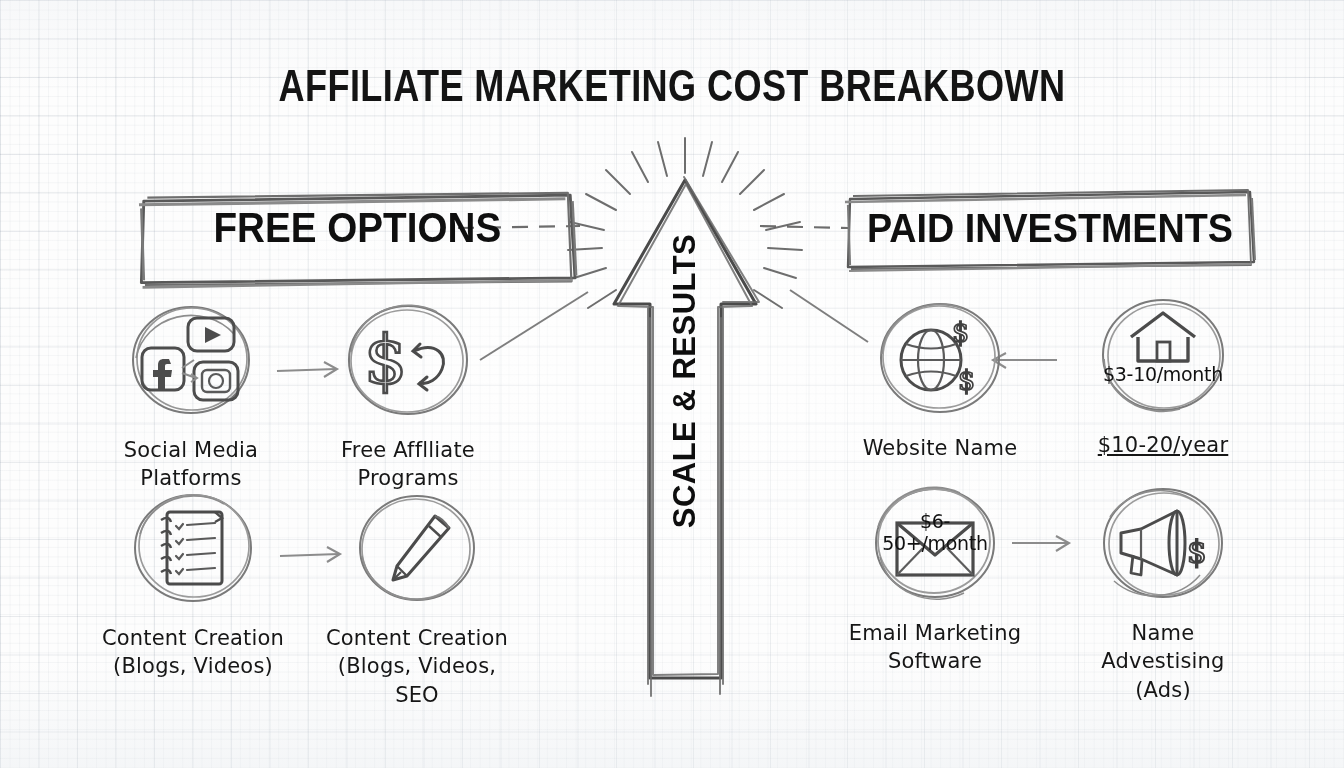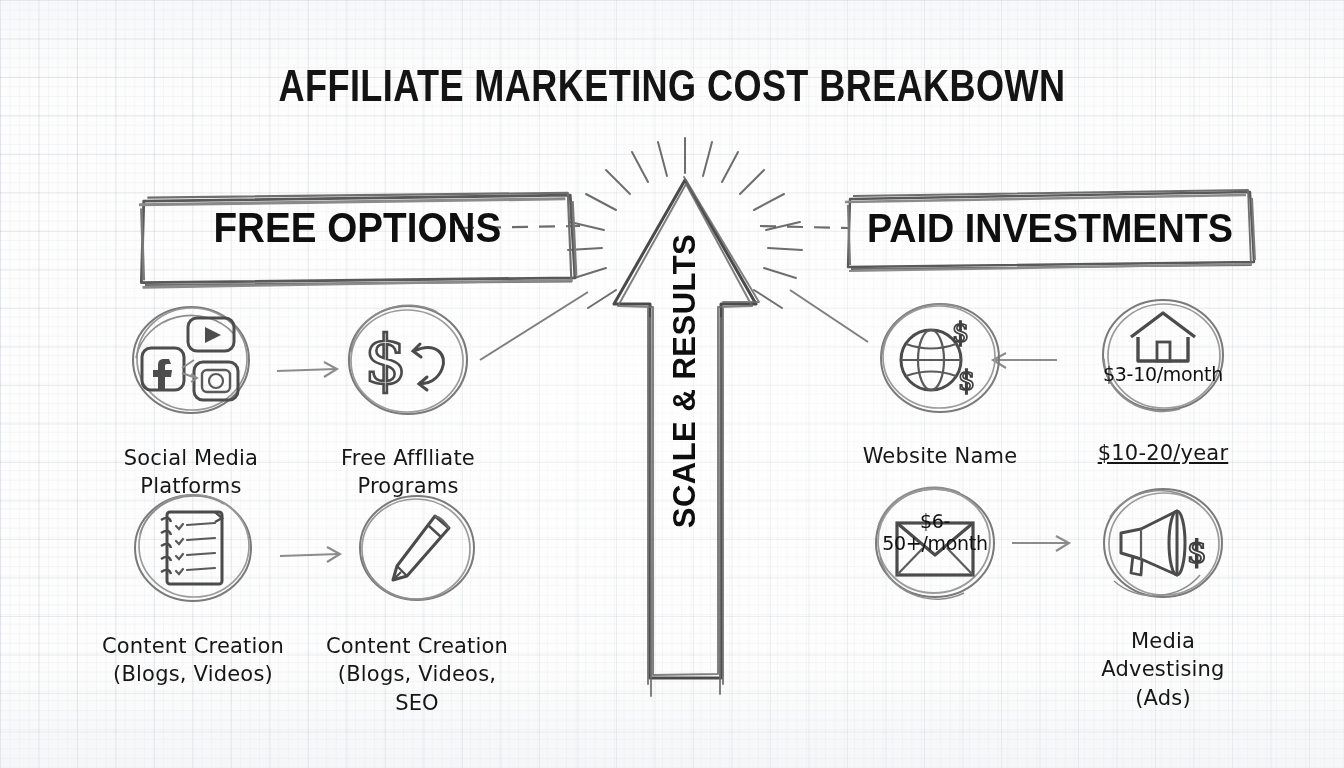--- a/index.html
+++ b/index.html
@@ -85,21 +85,21 @@
   }
   .node .circle-wrap svg.ring { position: absolute; inset: 0; overflow: visible; }
   .node .glyph {
     position: absolute;
     inset: 0;
     display: flex;
     align-items: center;
     justify-content: center;
   }
   .node .node-label {
-    margin-top: 24px;
+    margin-top: 16px;
     font-family: "DejaVu Sans", sans-serif;
     font-size: 21px;
     line-height: 1.35;
     color: #161616;
     letter-spacing: 0.2px;
   }
   .badge-text {
     position: absolute;
     width: 100%;
     text-align: center;
@@ -392,37 +392,39 @@
       <div class="glyph" style="padding-top:12px;">
         <svg width="86" height="64" viewBox="0 0 86 64">
           <rect x="5" y="6" width="76" height="52" fill="none" stroke="#4b4b4b" stroke-width="3.2"></rect>
           <path d="M5,6 L43,38 L81,6" fill="none" stroke="#4b4b4b" stroke-width="3.2" stroke-linejoin="round"></path>
           <path d="M5,58 L31,31" fill="none" stroke="#5c5c5c" stroke-width="2.2"></path>
           <path d="M81,58 L55,31" fill="none" stroke="#5c5c5c" stroke-width="2.2"></path>
         </svg>
       </div>
       <div class="badge-text" style="top:27px;">$6-50+/month</div>
     </div>
+    <div class="node-label" style="white-space:pre-line;">Email Marketing
+Software</div>
   </div>
 
   <div class="node" style="left:1068px; top:483px;">
     <div class="circle-wrap">
       <svg class="ring" viewBox="0 0 134 120">
         <ellipse cx="67" cy="60" rx="59" ry="54" fill="none" stroke="#7a7a7a" stroke-width="2"></ellipse>
         <ellipse cx="68" cy="61" rx="55" ry="51" fill="none" stroke="#9b9b9b" stroke-width="1.7"></ellipse>
         <path d="M14,34 A58,53 0 0 1 104,22" fill="none" stroke="#8d8d8d" stroke-width="1.6"></path>
         <path d="M18,98 A58,53 0 0 0 104,92" fill="none" stroke="#8d8d8d" stroke-width="1.5"></path>
       </svg>
       <div class="glyph">
         <svg width="96" height="80" viewBox="0 0 96 80">
           <path d="M6,30 L6,50 L26,56 L62,72 L62,8 L26,26 Z" fill="none" stroke="#4b4b4b" stroke-width="3" stroke-linejoin="round"></path>
           <ellipse cx="62" cy="40" rx="8" ry="32" fill="none" stroke="#4b4b4b" stroke-width="3"></ellipse>
           <path d="M26,26 L26,56" fill="none" stroke="#5c5c5c" stroke-width="2.2"></path>
           <path d="M18,52 L16,70 L26,72 L27,57" fill="none" stroke="#4b4b4b" stroke-width="2.8" stroke-linejoin="round"></path>
           <text x="72" y="60" font-family="DejaVu Serif, serif" font-size="31" fill="none" stroke="#3f3f3f" stroke-width="1.9">$</text>
         </svg>
       </div>
     </div>
-    <div class="node-label" style="white-space:pre-line;">Media Advestising
+    <div class="node-label" style="white-space:pre-line;">Name Advestising
 (Ads)</div>
   </div>
 
 </div>
 
 </body></html>

